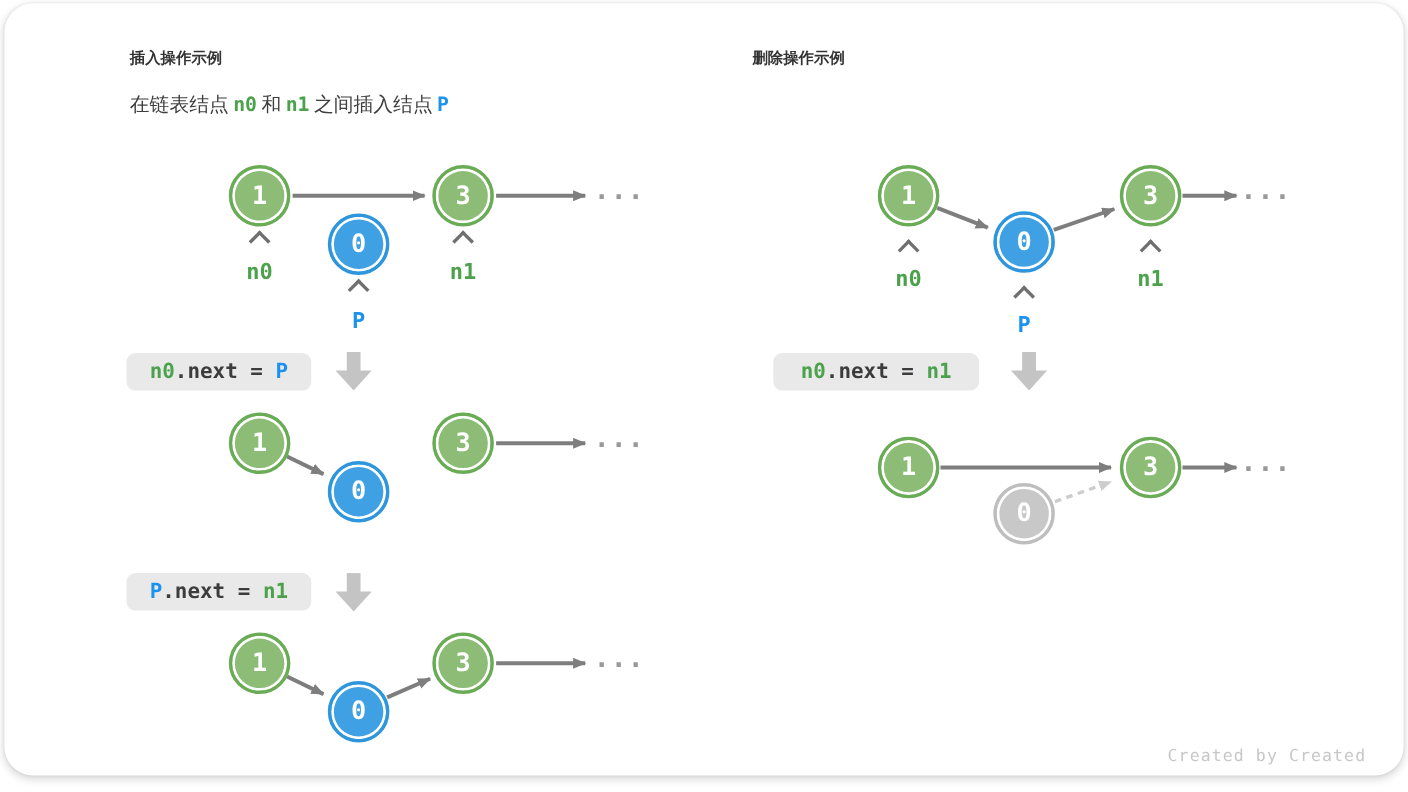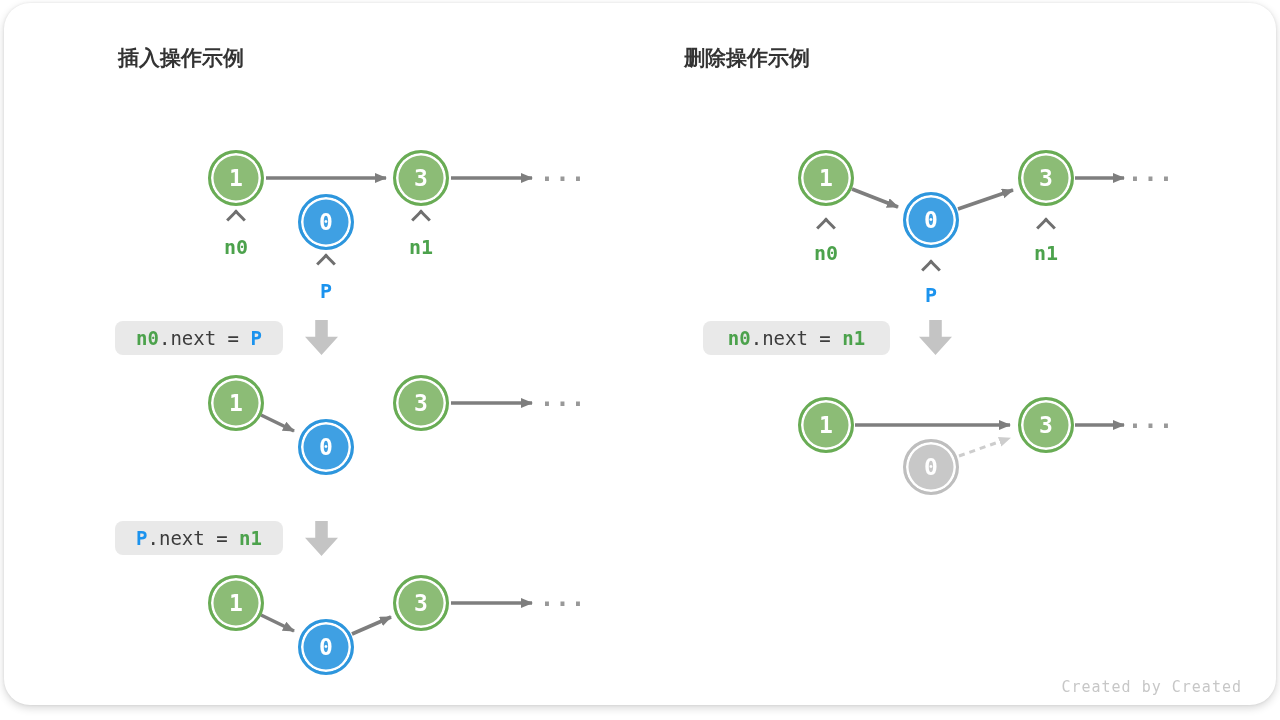--- a/index.html
+++ b/index.html
@@ -1,21 +1,21 @@
 <!DOCTYPE html>
 <html><head>
 <meta charset="utf-8">
 <style>
   html,body{margin:0;padding:0;background:#ffffff;}
   .stage{position:relative;width:1280px;height:720px;overflow:hidden;font-family:"Liberation Sans",sans-serif;}
   .card{position:absolute;left:4px;top:3px;right:4px;bottom:15px;background:#ffffff;border-radius:26px;
         box-shadow:0 3px 9px rgba(0,0,0,0.16),0 0 3px rgba(0,0,0,0.08);}
   .layer{position:absolute;left:0;top:0;width:1280px;height:720px;}
 
-  .ptitle{position:absolute;font-size:21px;font-weight:bold;color:#333;}
+  .ptitle{position:absolute;font-size:14px;font-weight:bold;color:#333;}
   .psub{position:absolute;font-size:18px;color:#3f3f3f;}
   .tok{font-family:"DejaVu Sans Mono",monospace;font-weight:bold;font-size:18px;margin:0 4px;}
   .green-t{color:#4ca24c;}
   .blue-t{color:#1b93ee;}
 
   .node{position:absolute;width:56px;height:56px;transform:translate(-50%,-50%);border-radius:50%;
         box-sizing:border-box;display:flex;align-items:center;justify-content:center;
         box-shadow:inset 0 0 0 2.5px #fff;font-family:"DejaVu Sans Mono",monospace;
         font-weight:bold;font-size:23px;color:#fff;}
   .node.g{background:#8cbc76;border:3px solid #69ac55;}
@@ -25,21 +25,21 @@
   .caret{position:absolute;width:11px;height:11px;border-top:3px solid #6f6f6f;border-left:3px solid #6f6f6f;
          transform:translate(-50%,-40%) rotate(45deg);}
   .nlab{position:absolute;transform:translate(-50%,-50%);font-family:"DejaVu Sans Mono",monospace;
         font-weight:bold;font-size:20px;}
   .dots{position:absolute;transform:translate(-50%,-74%);font-family:"DejaVu Sans Mono",monospace;
         font-weight:bold;font-size:24px;letter-spacing:1px;color:#999;}
 
   .code{position:absolute;height:34px;background:#e9e9e9;border-radius:8px;display:flex;
         align-items:center;justify-content:center;font-family:"DejaVu Sans Mono",monospace;
         font-size:19px;color:#3c3c3c;}
-  .code span{white-space:pre;}
+  .code span{white-space:pre;font-weight:bold;}
   .darr{position:absolute;width:33px;height:35px;background:#c4c4c4;
         clip-path:polygon(31% 0,69% 0,69% 48%,100% 48%,50% 100%,0 48%,31% 48%);}
 
   .footer{position:absolute;right:38px;bottom:24px;font-family:"DejaVu Sans Mono",monospace;
           font-size:15px;color:#c7c7c7;letter-spacing:1px;}
   svg.arrows{position:absolute;left:0;top:0;pointer-events:none;}
 </style>
 </head>
 <body>
 
@@ -71,20 +71,23 @@
     <line x1="1075" y1="178" x2="1124" y2="178" stroke="#7e7e7e" stroke-width="3.6" marker-end="url(#ah)"></line>
 
     <line x1="855" y1="425" x2="1010" y2="425" stroke="#7e7e7e" stroke-width="3.6" marker-end="url(#ah)"></line>
     <line x1="1075" y1="425" x2="1124" y2="425" stroke="#7e7e7e" stroke-width="3.6" marker-end="url(#ah)"></line>
     <line x1="959" y1="456" x2="1010" y2="438" stroke="#cdcdcd" stroke-width="3" stroke-dasharray="6 5" marker-end="url(#ahl)"></line>
   </svg>
 
   <div class="layer">
 
     <div class="ptitle" style="left:118px;top:44px">插入操作示例</div>
+    <div class="psub" style="left:118px;top:83px">
+      <span>在链表结点</span><span class="tok green-t">n0</span><span>和</span><span class="tok green-t">n1</span><span>之间插入结点</span><span class="tok blue-t">P</span>
+    </div>
 
     <div class="node g" style="left:236px;top:178px">
         <span>1</span>
       </div>
     <div class="node g" style="left:421px;top:178px">
         <span>3</span>
       </div>
     <div class="node b" style="left:326px;top:222px">
         <span>0</span>
       </div>

